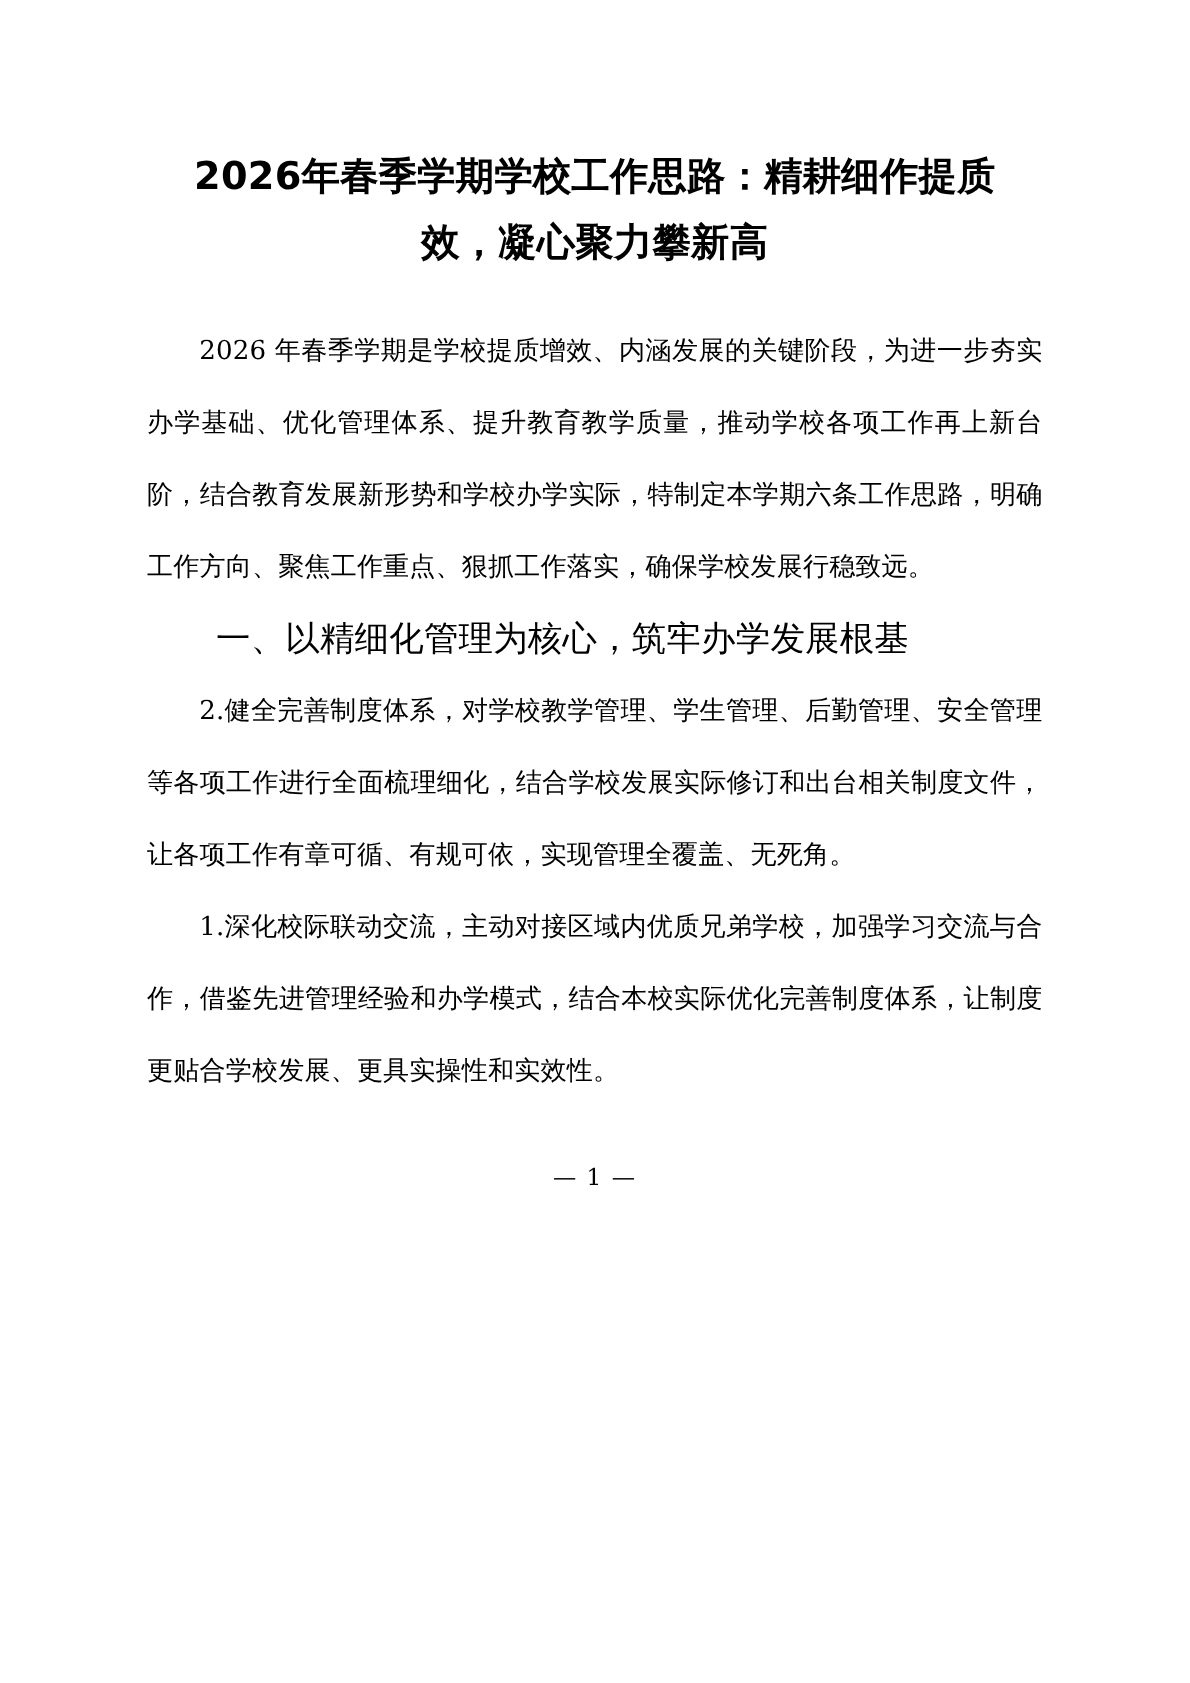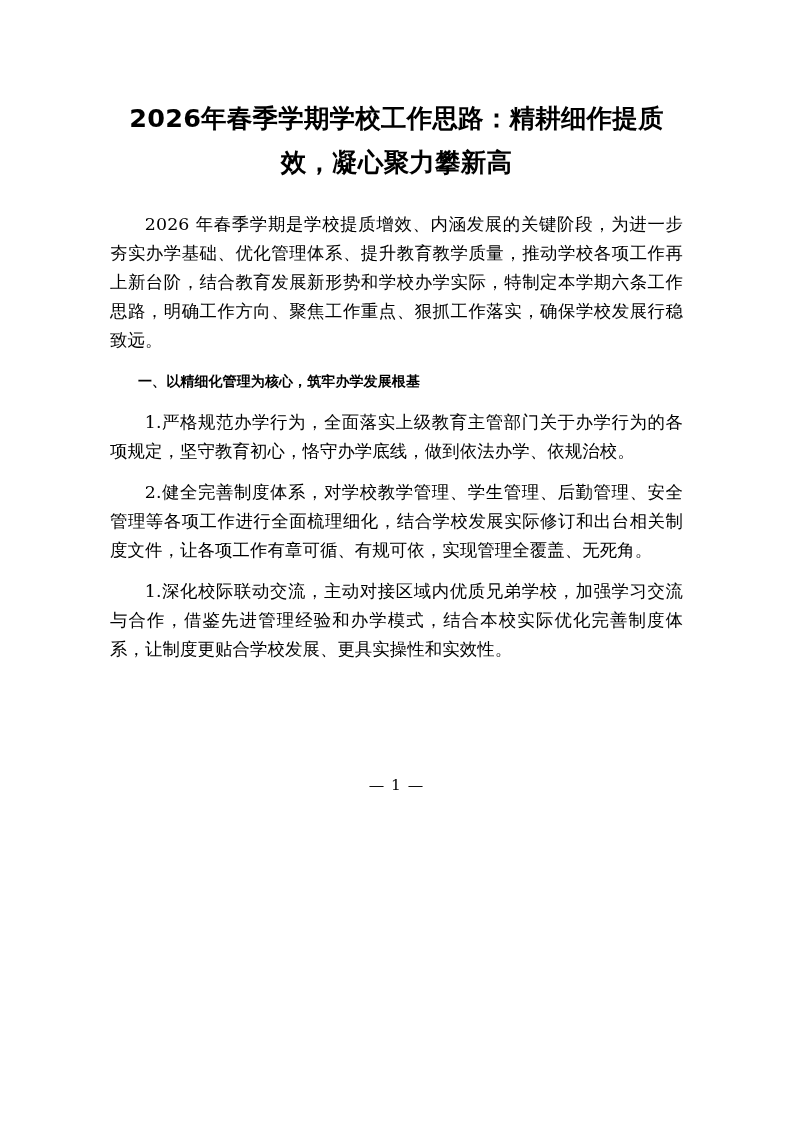--- a/index.html
+++ b/index.html
@@ -27,50 +27,49 @@
     font-weight: bold;
     font-size: 25.5px;
     line-height: 44px;
     text-align: center;
     letter-spacing: 0.2px;
     margin: 0 0 26px 0;
     padding: 0 6px;
   }
   .para {
     font-size: 17.4px;
-    line-height: 29px;
+    line-height: 48px;
     text-align: justify;
     text-justify: inter-ideograph;
-    margin: 12px;
+    margin: 0;
     text-indent: 2em;
     letter-spacing: 0.1px;
   }
   .para.heading {
     font-family: "DejaVu Sans", "Liberation Sans", sans-serif;
-    font-weight: bold;
-    font-size: 14px;
+    font-weight: normal;
+    font-size: 23px;
   }
   .footer {
     position: absolute;
     left: 0;
     right: 0;
     bottom: 56px;
     text-align: center;
     font-size: 15.5px;
     letter-spacing: 1px;
   }
 </style>
 </head>
 <body>
 
 <div class="page">
 
   <h1 class="doc-title">2026年春季学期学校工作思路：精耕细作提质效，凝心聚力攀新高</h1>
 
   <p class="para">2026 年春季学期是学校提质增效、内涵发展的关键阶段，为进一步夯实办学基础、优化管理体系、提升教育教学质量，推动学校各项工作再上新台阶，结合教育发展新形势和学校办学实际，特制定本学期六条工作思路，明确工作方向、聚焦工作重点、狠抓工作落实，确保学校发展行稳致远。</p>
   <p class="para heading">一、以精细化管理为核心，筑牢办学发展根基</p>
-  <p class="para">1.严格规范办学行为，全面落实上级教育主管部门关于办学行为的各项规定，坚守教育初心，恪守办学底线，做到依法办学、依规治校。</p>
   <p class="para">2.健全完善制度体系，对学校教学管理、学生管理、后勤管理、安全管理等各项工作进行全面梳理细化，结合学校发展实际修订和出台相关制度文件，让各项工作有章可循、有规可依，实现管理全覆盖、无死角。</p>
   <p class="para">1.深化校际联动交流，主动对接区域内优质兄弟学校，加强学习交流与合作，借鉴先进管理经验和办学模式，结合本校实际优化完善制度体系，让制度更贴合学校发展、更具实操性和实效性。</p>
 
   <div class="footer">— 1 —</div>
 
 </div>
 
 </body></html>

